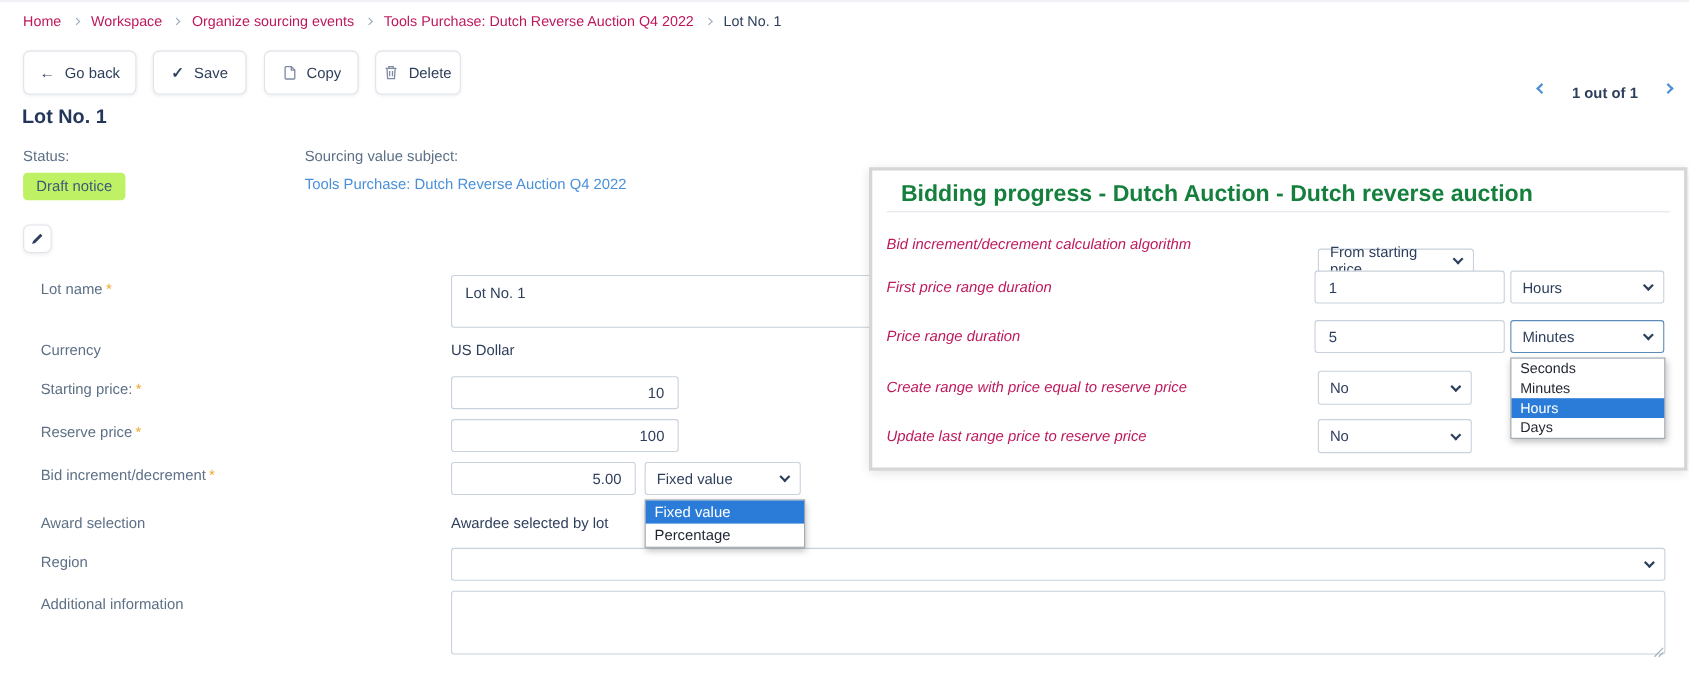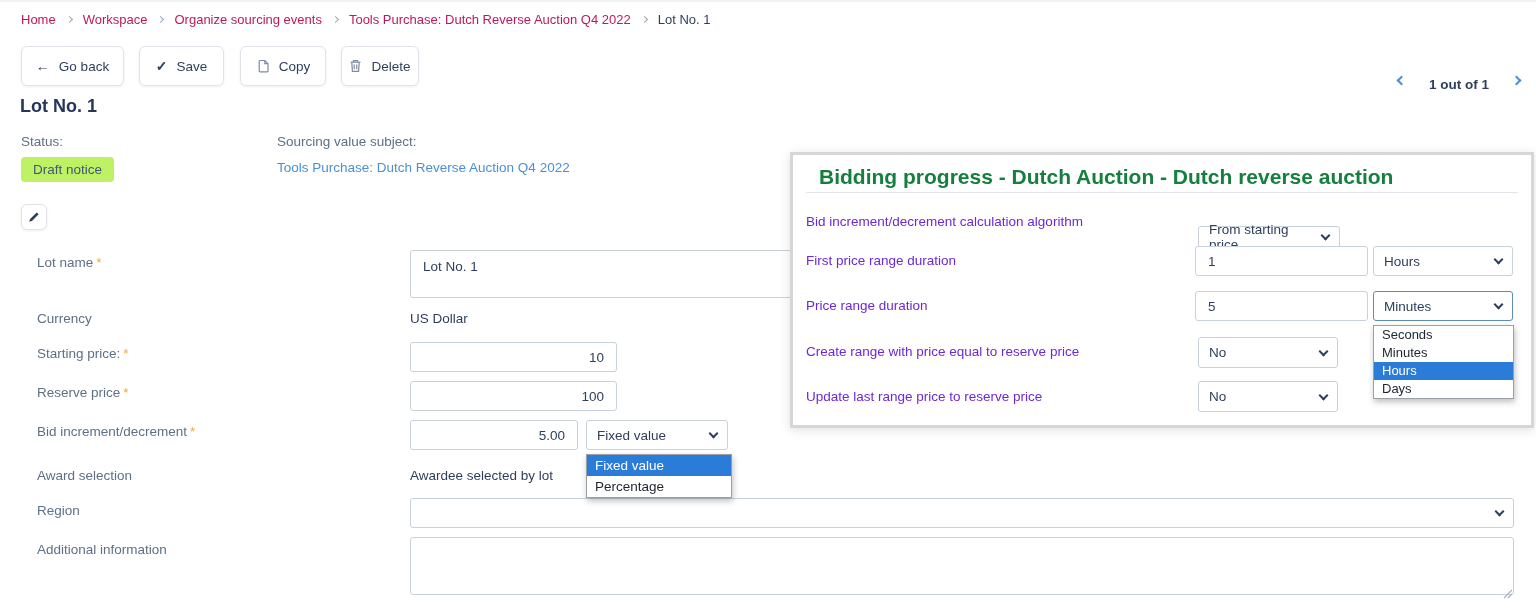--- a/index.html
+++ b/index.html
@@ -77,21 +77,21 @@
   .dd { position:absolute; background:#fff; border:1px solid #9aa0a8; box-shadow:1px 3px 6px rgba(0,0,0,.25); z-index:5; }
   .dd-bid { top:454px; left:586px; width:146px; }
   .dd-item { font-size:13.5px; color:#1f2430; padding:2px 8px; height:21px; line-height:17px; cursor:pointer; }
   .dd-item.hl { background:#2b7cd9; color:#fff; }
 
   
   .modal { position:absolute; top:152px; left:790px; width:744px; height:276px; background:#fff;
            border:3px solid #d6d6d6; box-shadow:0 2px 10px rgba(0,0,0,.12); z-index:10; }
   .modal-title { position:absolute; top:10px; left:26px; font-size:21px; font-weight:bold; color:#15803d; }
   .modal-divider { position:absolute; top:37px; left:13px; right:13px; height:1px; background:#e1e5ea; }
-  .m-lbl { position:absolute; font-size:13.5px; color:#6d28d9; }
+  .m-lbl { position:absolute; font-size:13.5px; color:#be185d;font-style:italic; }
   .m-lbl1 { top:59px; left:13px; }
   .m-lbl2 { top:98px; left:13px; }
   .m-lbl3 { top:143px; left:13px; }
   .m-lbl4 { top:189px; left:13px; }
   .m-lbl5 { top:234px; left:13px; }
   .m-sel1 { position:absolute; top:51px; left:405px; width:142px; height:22px; gap:7px;margin-top:20px; }
   .m-in2 { position:absolute; top:91px; left:402px; width:173px; height:30px; padding:0 12px; }
   .m-sel2 { position:absolute; top:91px; left:580px; width:140px; height:30px; justify-content:space-between; }
   .m-in3 { position:absolute; top:136px; left:402px; width:173px; height:30px; padding:0 12px; }
   .m-sel3 { position:absolute; top:136px; left:580px; width:140px; height:30px; justify-content:space-between; border-color:#5b8db8; }

